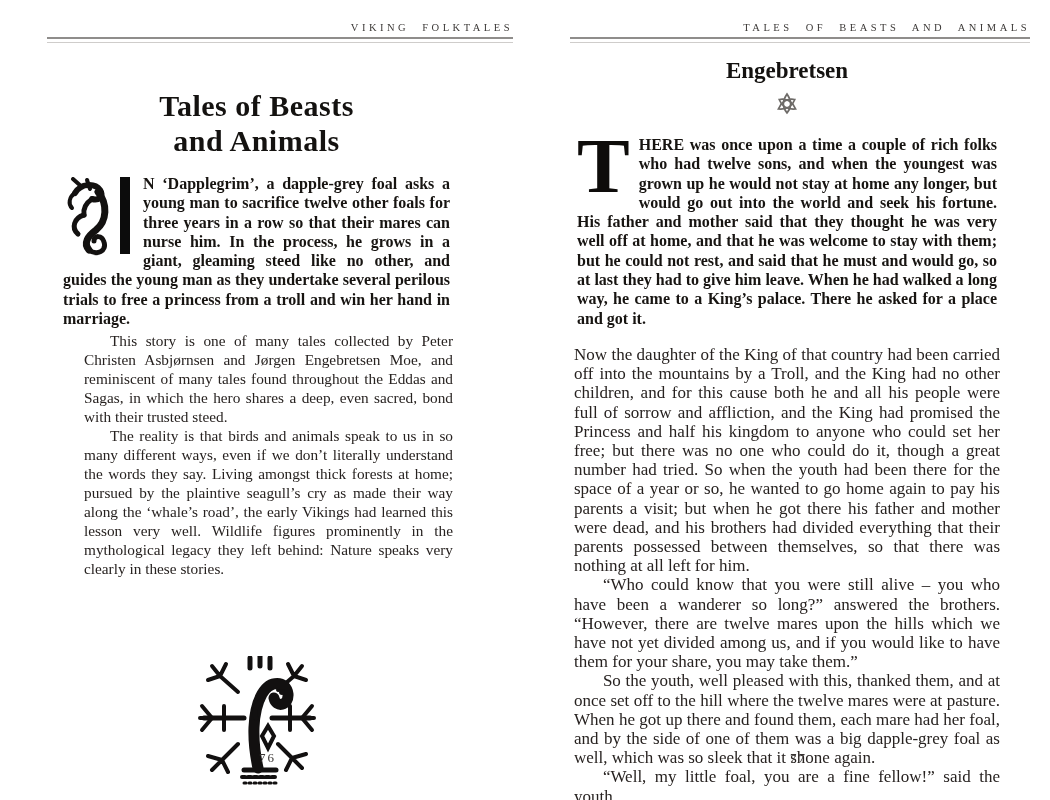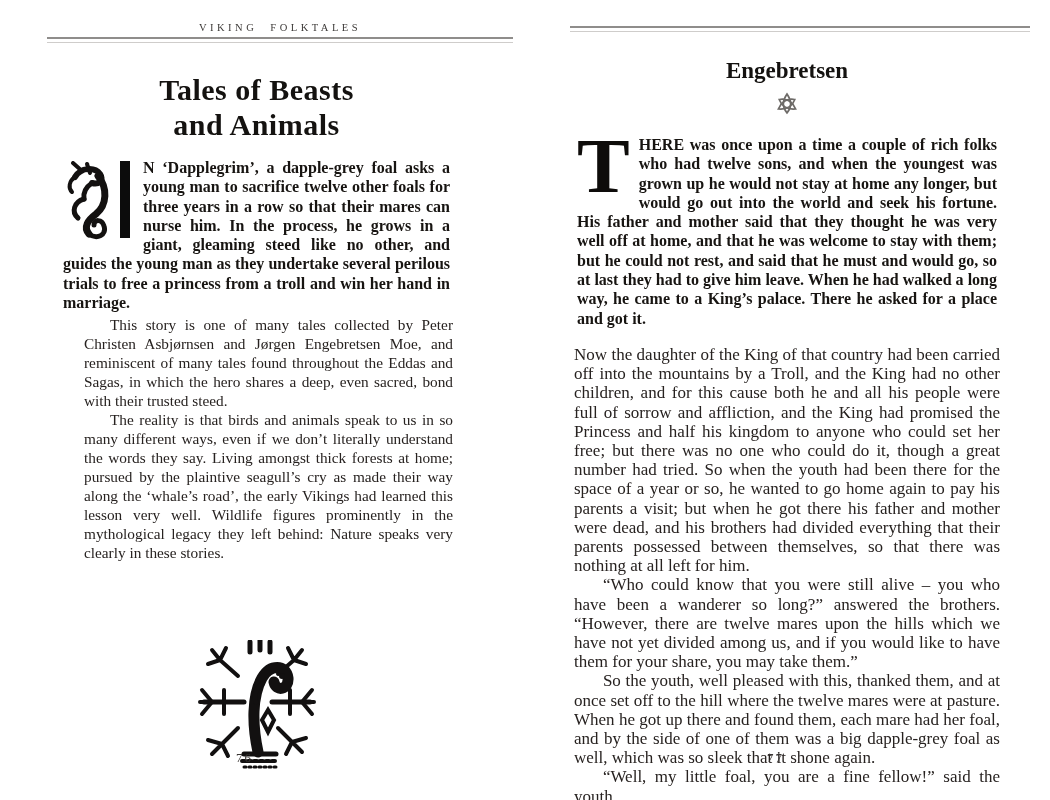--- a/index.html
+++ b/index.html
@@ -3,28 +3,28 @@
 <meta charset="utf-8">
 <style>
   html,body{margin:0;padding:0;}
   body{
     width:1050px;height:800px;position:relative;background:#ffffff;
     font-family:"Liberation Serif","DejaVu Serif",serif;
     color:#241f1c;overflow:hidden;
   }
   .running-head{position:absolute;top:22px;}
   .rh-text{
-    display:block;text-align:center;font-size:10.5px;letter-spacing:3.5px;
+    display:block;text-align:right;font-size:10.5px;letter-spacing:3.5px;
     word-spacing:7px;color:#3d3a38;text-transform:uppercase;
   }
   .rh-rule-dark{height:2px;background:#8f8d8b;margin-top:4px;}
   .rh-rule-light{height:1px;background:#cfcdcb;margin-top:3px;}
 
   .column{position:absolute;text-align:justify;}
-  #col-left{left:60px;top:72px;width:393px;}
+  #col-left{left:60px;top:88px;width:393px;}
   #col-right{left:574px;top:58px;width:426px;}
 
   .chapter-title{
     margin:0 0 16px 0;text-align:center;font-size:30px;line-height:35px;
     font-weight:bold;color:#141210;letter-spacing:0.5px;
   }
   .story-title{
     margin:0 0 8px 0;text-align:center;font-size:23px;line-height:26px;
     font-weight:bold;color:#141210;
   }
@@ -48,21 +48,21 @@
   }
   .para{font-size:17px;line-height:19.2px;margin:0;color:#272220;}
   .indent{text-indent:1.7em;}
   .left-para{font-size:15.3px;line-height:19px;margin-left:24px;}
 
   .ornament-wrap{text-align:center;margin-top:78px;}
   .prow-svg{width:118px;height:130px;}
 
   .page-number{
     position:absolute;top:750px;font-size:13px;color:#3a3634;
-    letter-spacing:2px;text-align:left;width:40px;
+    letter-spacing:2px;text-align:right;width:40px;
   }
   #pn-left{left:236px;}
   #pn-right{left:767px;}
 </style>
 </head>
 <body>
 
 <div class="running-head" style="left:47px;width:466px;">
   <span class="rh-text">VIKING FOLKTALES</span>
   <div class="rh-rule-dark"></div>
@@ -128,20 +128,21 @@
         <path d="M46 127 L78 127" stroke-width="3" stroke-dasharray="2 3"></path>
       </g>
       <circle cx="84" cy="36" r="3" fill="#121010"></circle>
     </svg>
   </figure>
 </section>
 
 <div class="page-number" id="pn-left">76</div>
 
 <div class="running-head" style="left:570px;width:460px;">
+  <span class="rh-text">TALES OF BEASTS AND ANIMALS</span>
   <div class="rh-rule-dark"></div>
   <div class="rh-rule-light"></div>
 </div>
 
 <section class="column" id="col-right">
   <h2 class="story-title">Engebretsen</h2>
 
   <div class="knot-wrap">
     <svg width="24" height="23" viewBox="0 0 24 23">
       <g fill="none" stroke="#6e6b68" stroke-width="1.7">

